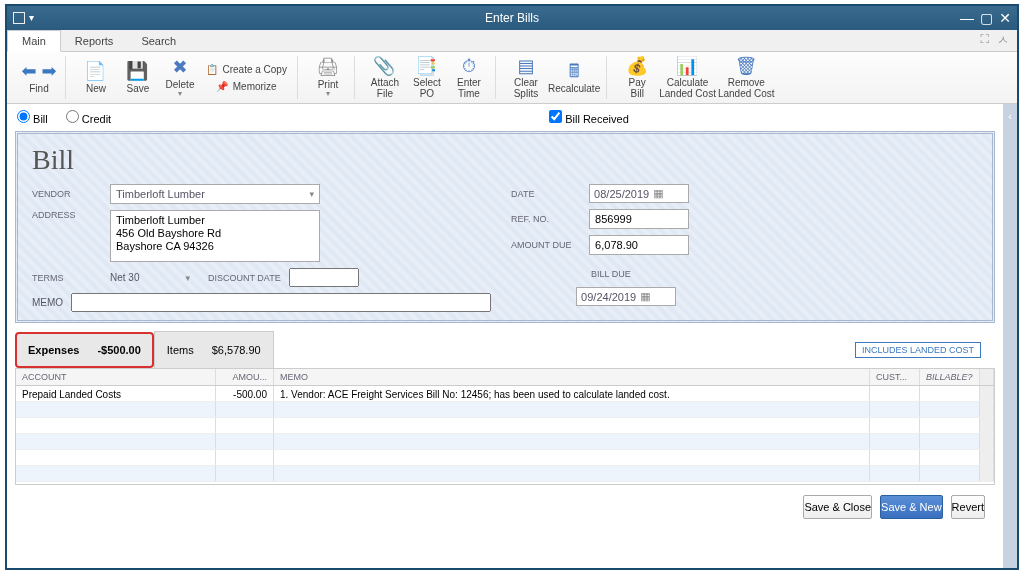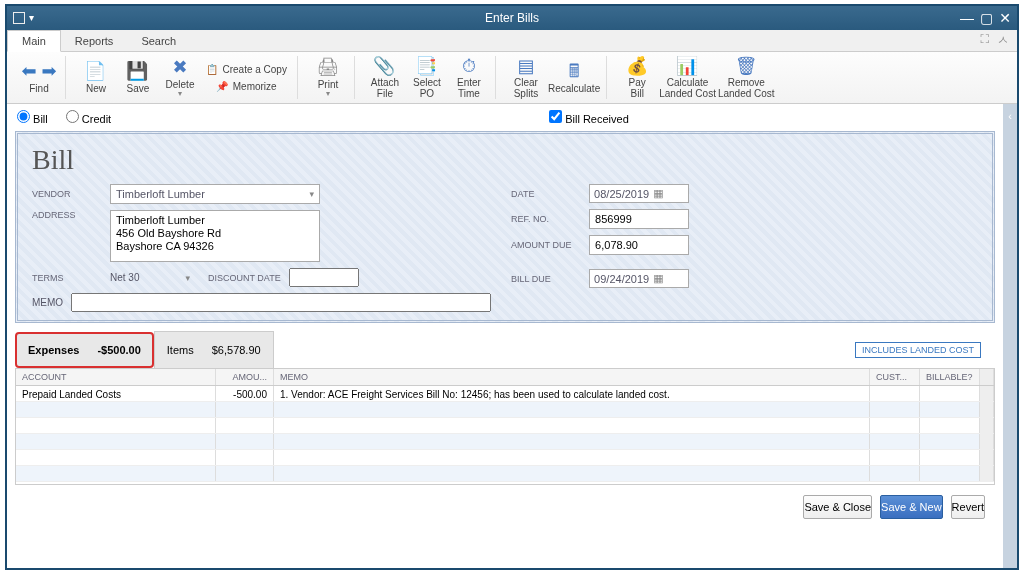--- a/index.html
+++ b/index.html
@@ -53,21 +53,21 @@
 .sub-tab.highlight { border: 2px solid #d93030; border-radius: 4px; padding: 10px 11px; font-weight: bold; }
 .sub-tab .amt { font-weight: bold; }
 .includes { margin-left: auto; margin-right: 14px; border: 1px solid #3a78c0; color: #3a78c0; font-size: 9px; padding: 2px 6px; }
 .grid-area { margin: 0 8px; border: 1px solid #ccc; font-size: 10px; }
 .grid-head { display: flex; background: #f5f5f5; border-bottom: 1px solid #ccc; color: #667; font-size: 9px; }
 .grid-head > div, .grid-row > div { padding: 3px 6px; border-right: 1px solid #ddd; }
 .col-acct { width: 200px; }
 .col-amt { width: 58px; text-align: right; }
 .col-memo { flex: 1; }
 .col-cust { width: 50px; }
-.col-bill { width: 60px; }
+.col-bill { width: 60px; font-style: italic; }
 .col-scroll { width: 14px; background:#eee; border-right:none;}
 .grid-body { height: 98px; overflow: hidden; }
 .grid-row { display: flex; border-bottom: 1px solid #eee; height: 16px; font-size: 10px; }
 .grid-row.alt { background: #eef4fb; }
 .footer-btns { display: flex; justify-content: flex-end; gap: 8px; padding: 10px 18px; font-size: 11px; }
 .btn { border: 1px solid #aaa; background: linear-gradient(#fdfdfd,#eee); padding: 5px 0; cursor: pointer; border-radius: 2px; }
 .btn.primary { background: linear-gradient(#5a8fd6,#3a6fc0); color: #fff; border-color: #2a5fa0; }
 .side-tab { width: 14px; background: #c7d3e0; display:flex; align-items:flex-start; justify-content:center; padding-top:6px; color:#fff; font-size:11px; cursor:pointer;}
 </style>
 </head>
@@ -231,21 +231,21 @@
                 </div>
               </div>
             <div class="fld-row">
                 <div class="lbl">REF. NO.</div>
                 <input class="num-inp" value="856999" style="">
               </div>
             <div class="fld-row">
                 <div class="lbl">AMOUNT DUE</div>
                 <input class="num-inp" value="6,078.90" style="">
               </div>
-            <div class="fld-row" style="margin-top:14px;">
+            <div class="fld-row" style="margin-top:14px;flex-direction:column;">
                 <div class="lbl">BILL DUE</div>
                 <div class="date-inp">
                   <span>09/24/2019</span>
                   <span class="cal">▦</span>
                 </div>
               </div>
           </div>
         </div>
       </div>
 

